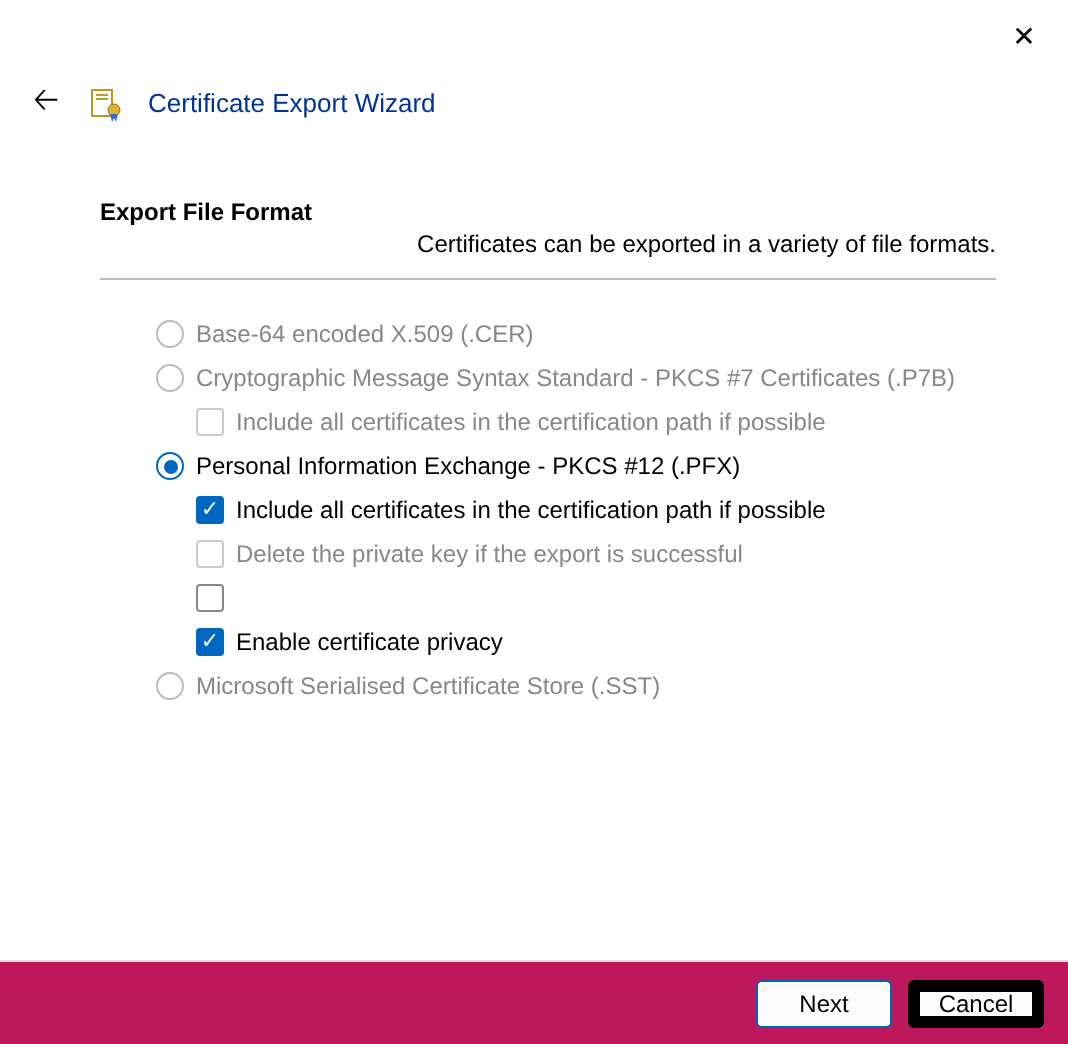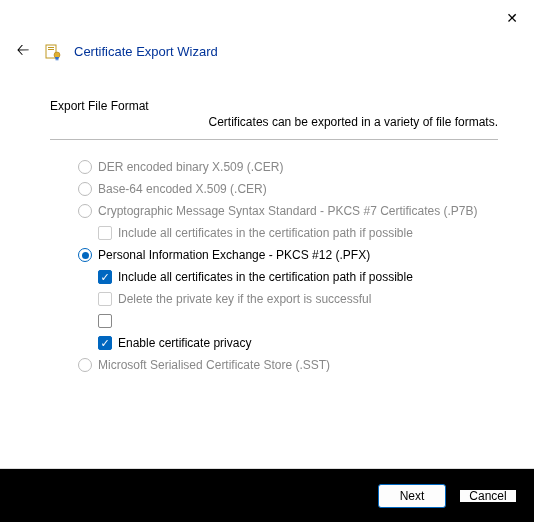--- a/index.html
+++ b/index.html
@@ -39,21 +39,21 @@
   }
   .cert-icon svg { display:block; }
   .wizard-title {
     font-size: 13px;
     color: #003399;
   }
   .content {
     padding: 24px 36px 0 50px;
   }
   .section-title {
-    font-weight: normal;
+    font-weight: bold;
     font-size: 12px;
     margin-bottom: 2px;
   }
   .section-sub {
     font-size: 12px;
     margin-left: 20px;
     margin-bottom: 10px;
     text-align: right;
   }
   hr.sep {
@@ -113,22 +113,22 @@
     font-size:11px;
     line-height:1;
   }
   .checkbox.checked::after { content:"✓"; }
   .lbl { font-size:12px; }
   .lbl.disabled { color:#888; }
 
   .footer {
     position:absolute;
     bottom:0; left:0; right:0;
-    height:54px;
-    background:#000000;
+    height:42px;
+    background:#be185d;
     border-top:1px solid #ddd;
     display:flex;
     align-items:center;
     justify-content:flex-end;
     gap:8px;
     padding-right:12px;
   }
   .btn {
     min-width:68px;
     height:24px;
@@ -166,24 +166,20 @@
 
 <div class="content">
   <div class="section-title">Export File Format</div>
   <div class="section-sub">Certificates can be exported in a variety of file formats.</div>
   <hr class="sep">
 
 
   <div class="options">
     <div class="opt-row">
       <span class="radio disabled"></span>
-      <span class="lbl disabled">DER encoded binary X.509 (.CER)</span>
-    </div>
-    <div class="opt-row">
-      <span class="radio disabled"></span>
       <span class="lbl disabled">Base-64 encoded X.509 (.CER)</span>
     </div>
     <div class="opt-row">
       <span class="radio disabled"></span>
       <span class="lbl disabled">Cryptographic Message Syntax Standard - PKCS #7 Certificates (.P7B)</span>
     </div>
     <div class="sub-row">
       <span class="checkbox disabled"></span>
       <span class="lbl disabled">Include all certificates in the certification path if possible</span>
     </div>

